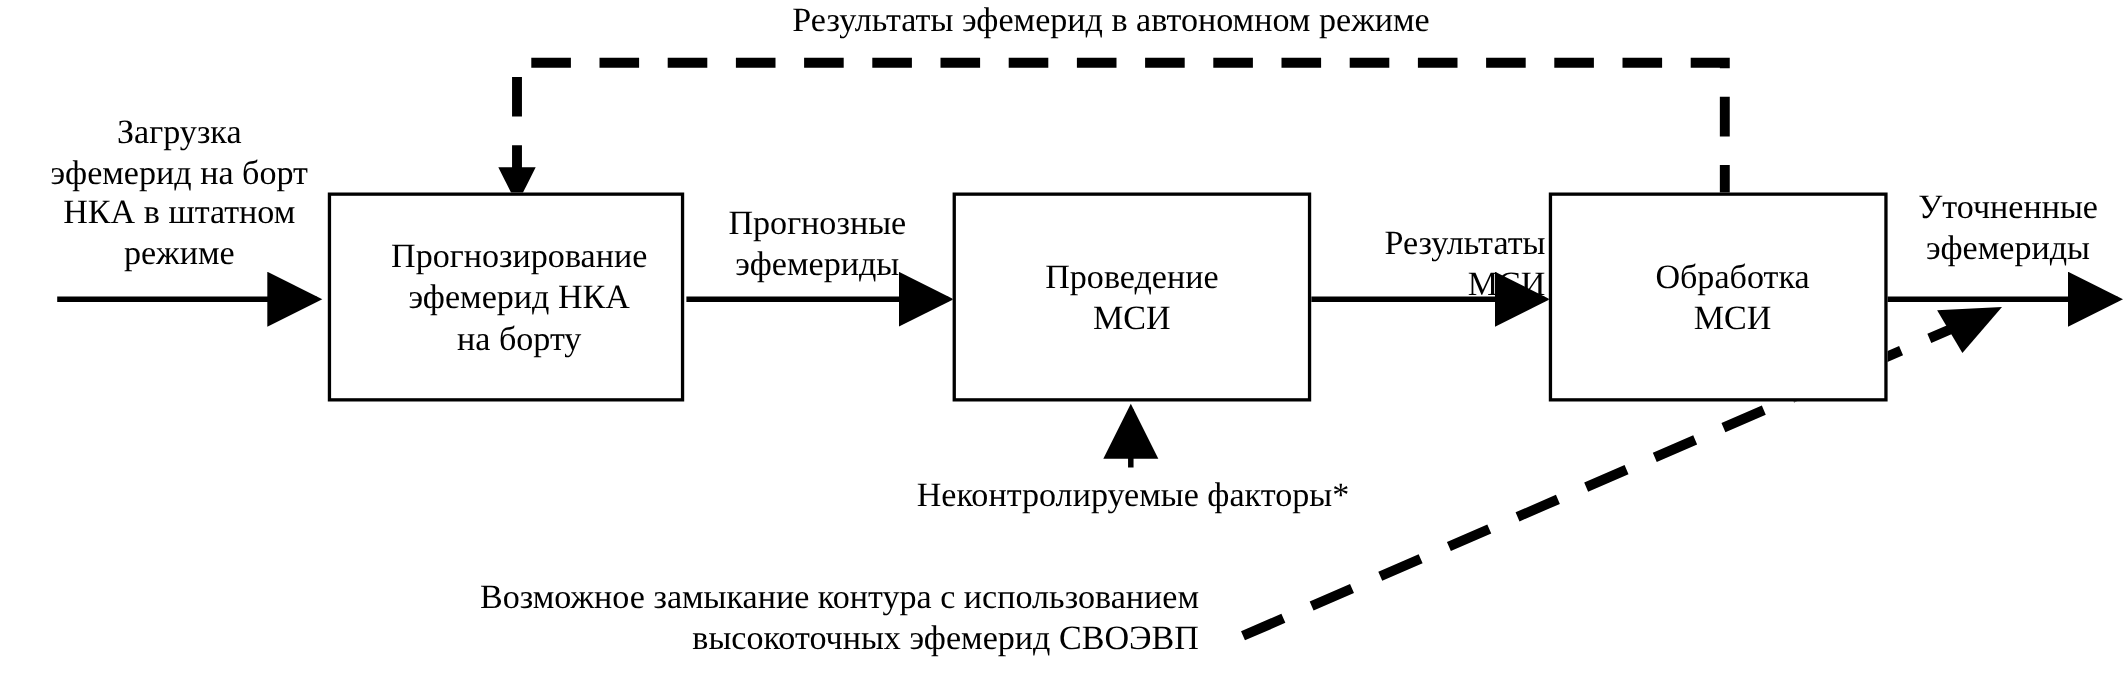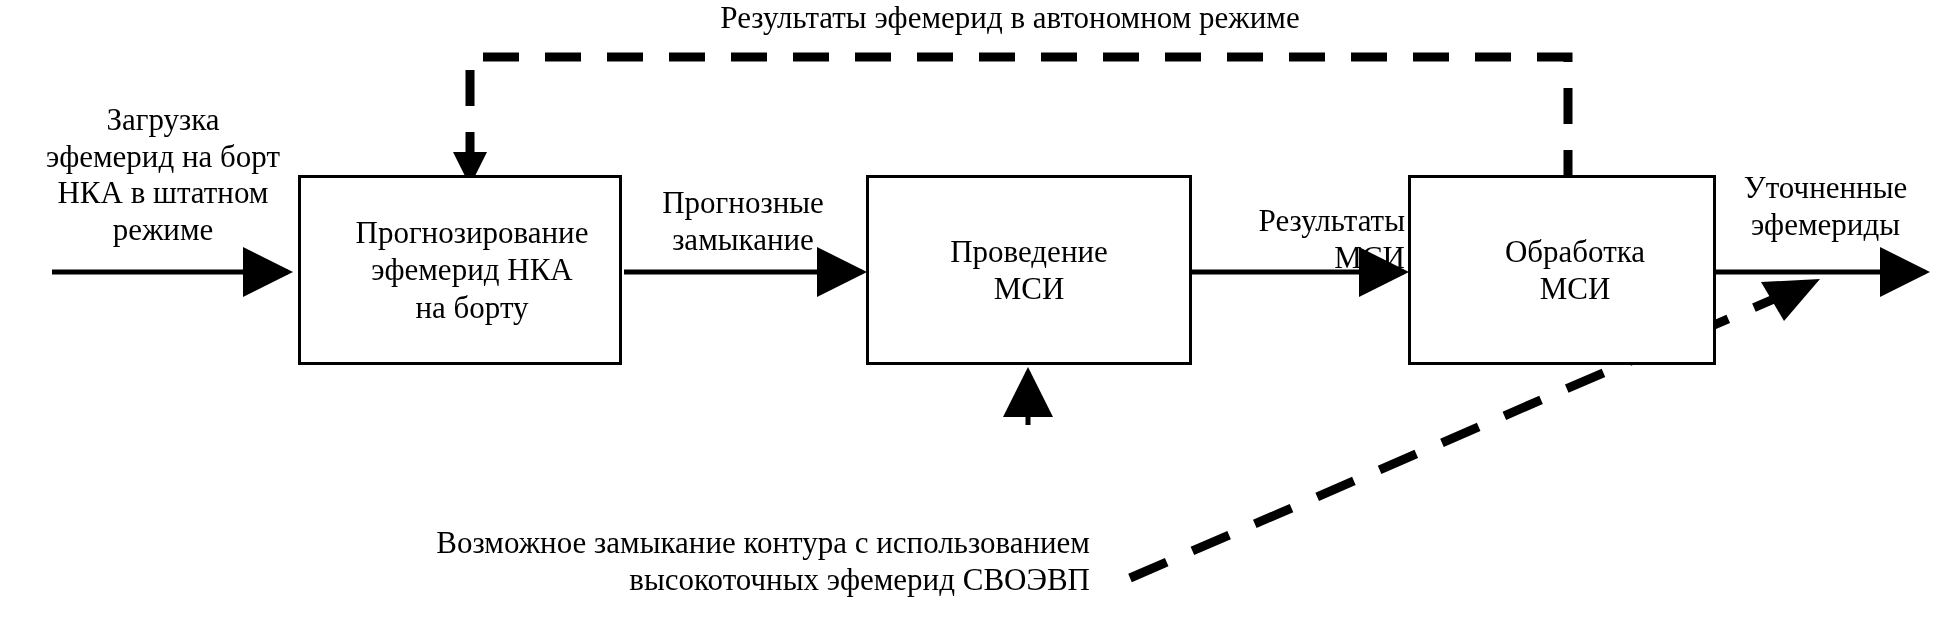--- a/index.html
+++ b/index.html
@@ -95,25 +95,26 @@
 МСИ</div>
 
   <div class="lbl" style="left:600px; top:0px; width:820px;">Результаты эфемерид в автономном режиме</div>
 
   <div class="lbl" style="left:28px; top:102px; width:270px;">Загрузка
 эфемерид на борт
 НКА в штатном
 режиме</div>
 
   <div class="lbl" style="left:618px; top:185px; width:250px;">Прогнозные
-замыкание</div>
+эфемериды</div>
 
   <div class="lbl" style="left:1200px; top:203px; width:205px;text-align:right;">Результаты
 МСИ</div>
 
   <div class="lbl" style="left:1718px; top:170px; width:215px;">Уточненные
 эфемериды</div>
 
+  <div class="lbl" style="left:770px; top:432px; width:520px;">Неконтролируемые факторы*</div>
 
   <div class="lbl" style="left:230px; top:525px; width:860px;text-align:right;">Возможное замыкание контура с использованием
 высокоточных эфемерид СВОЭВП</div>
 
 </div>
 
 </body></html>

